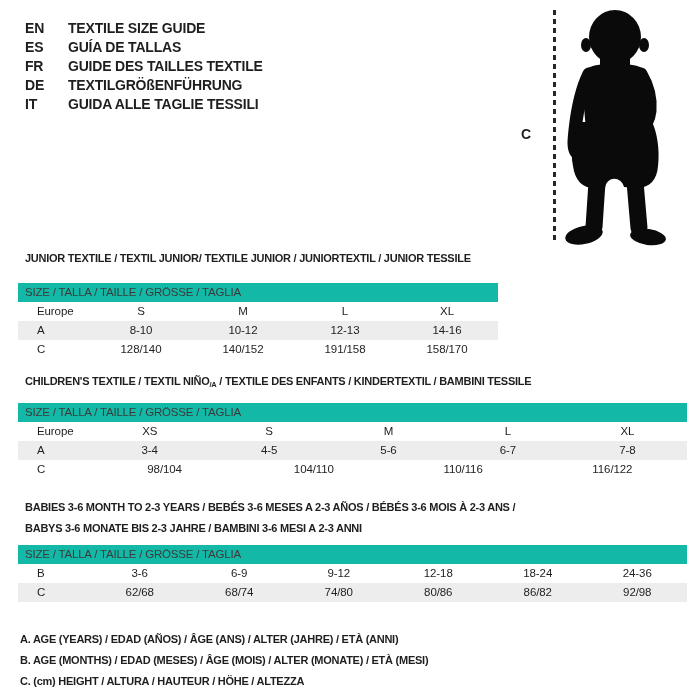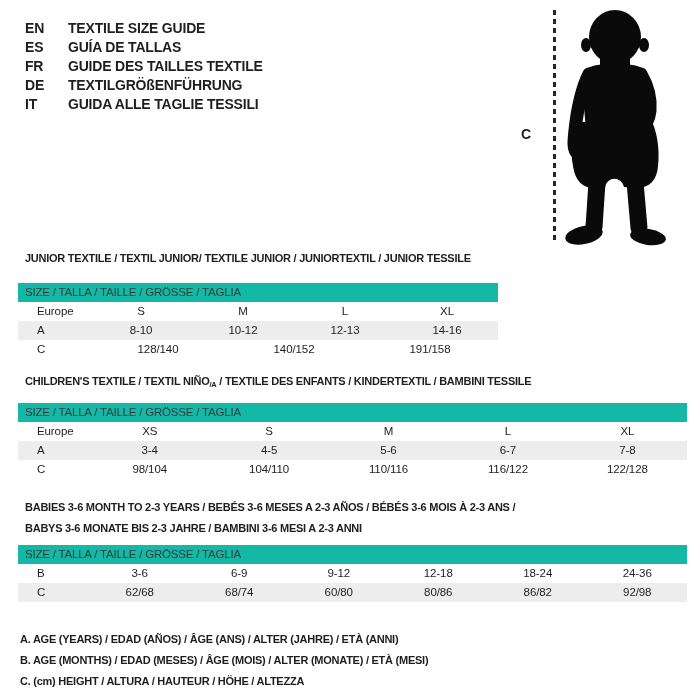--- a/index.html
+++ b/index.html
@@ -109,20 +109,21 @@
           <span class="cell">8-10</span>
           <span class="cell">10-12</span>
           <span class="cell">12-13</span>
           <span class="cell">14-16</span>
         </div>
         <div class="trow">
           <span class="rlabel">C</span>
           <span class="cell">128/140</span>
           <span class="cell">140/152</span>
           <span class="cell">191/158</span>
+          <span class="cell">158/170</span>
         </div>
       </div>
   </section>
 
   <section class="tsec s2">
     <div class="tbl-title">
         <div class="title-line"><span>CHILDREN'S TEXTILE / TEXTIL NIÑO</span><span class="sub">/A</span><span> / TEXTILE DES ENFANTS / KINDERTEXTIL / BAMBINI TESSILE</span></div>
       </div>
     <div class="size-bar">SIZE / TALLA / TAILLE / GRÖSSE / TAGLIA</div>
     <div class="rows">
@@ -141,21 +142,20 @@
           <span class="cell">5-6</span>
           <span class="cell">6-7</span>
           <span class="cell">7-8</span>
         </div>
         <div class="trow">
           <span class="rlabel">C</span>
           <span class="cell">98/104</span>
           <span class="cell">104/110</span>
           <span class="cell">110/116</span>
           <span class="cell">116/122</span>
-          <span class="cell">122/128</span>
         </div>
       </div>
   </section>
 
   <section class="tsec s3">
     <div class="tbl-title">
         <div class="title-line"><span>BABIES 3-6 MONTH TO 2-3 YEARS / BEBÉS 3-6 MESES A 2-3 AÑOS / BÉBÉS 3-6 MOIS À 2-3 ANS /</span></div>
         <div class="title-line"><span>BABYS 3-6 MONATE BIS 2-3 JAHRE / BAMBINI 3-6 MESI A 2-3 ANNI</span></div>
       </div>
     <div class="size-bar">SIZE / TALLA / TAILLE / GRÖSSE / TAGLIA</div>
@@ -166,21 +166,21 @@
           <span class="cell">6-9</span>
           <span class="cell">9-12</span>
           <span class="cell">12-18</span>
           <span class="cell">18-24</span>
           <span class="cell">24-36</span>
         </div>
         <div class="trow shaded">
           <span class="rlabel">C</span>
           <span class="cell">62/68</span>
           <span class="cell">68/74</span>
-          <span class="cell">60/80</span>
+          <span class="cell">74/80</span>
           <span class="cell">80/86</span>
           <span class="cell">86/82</span>
           <span class="cell">92/98</span>
         </div>
       </div>
   </section>
 
   <div class="footnotes">
       <div class="fn">A. AGE (YEARS) / EDAD (AÑOS) / ÂGE (ANS) / ALTER (JAHRE) / ETÀ (ANNI)</div>
       <div class="fn">B. AGE (MONTHS) / EDAD (MESES) / ÂGE (MOIS) / ALTER (MONATE) / ETÀ (MESI)</div>

